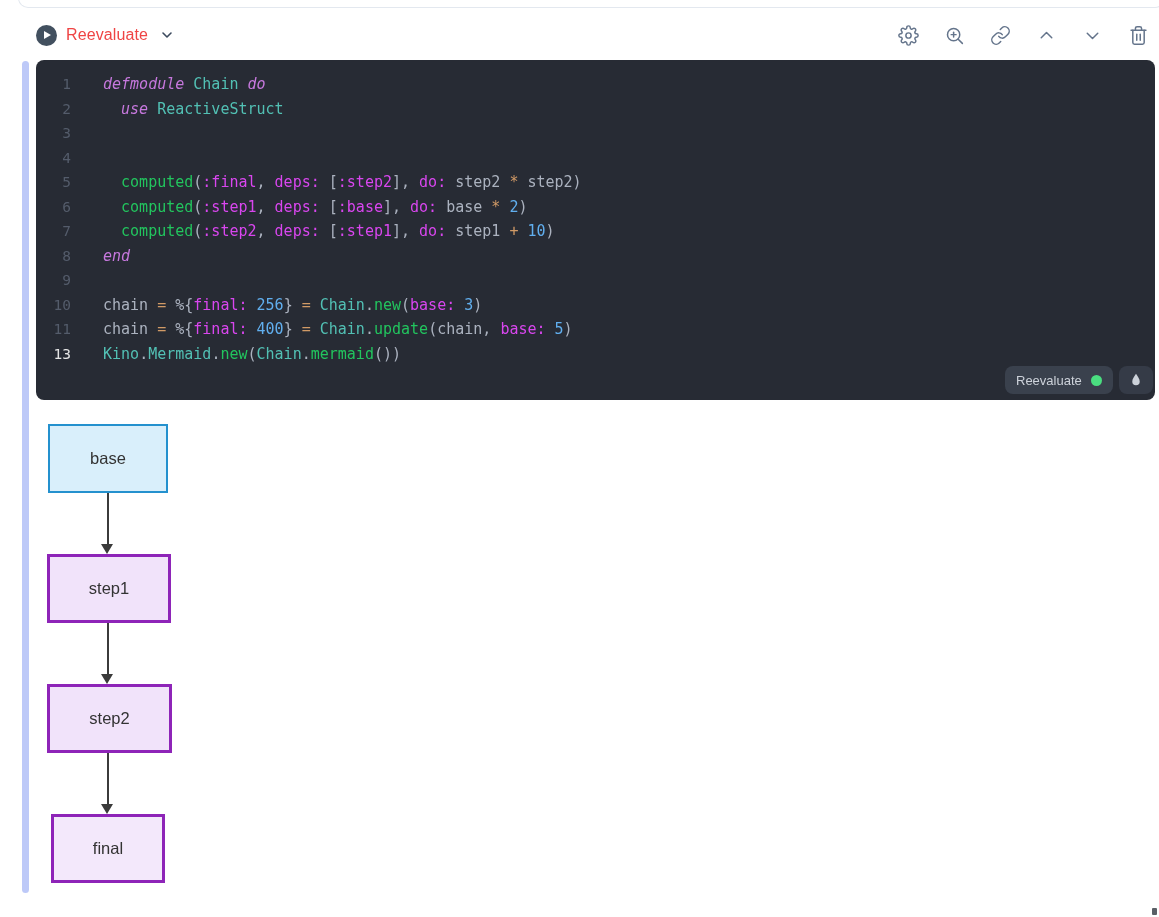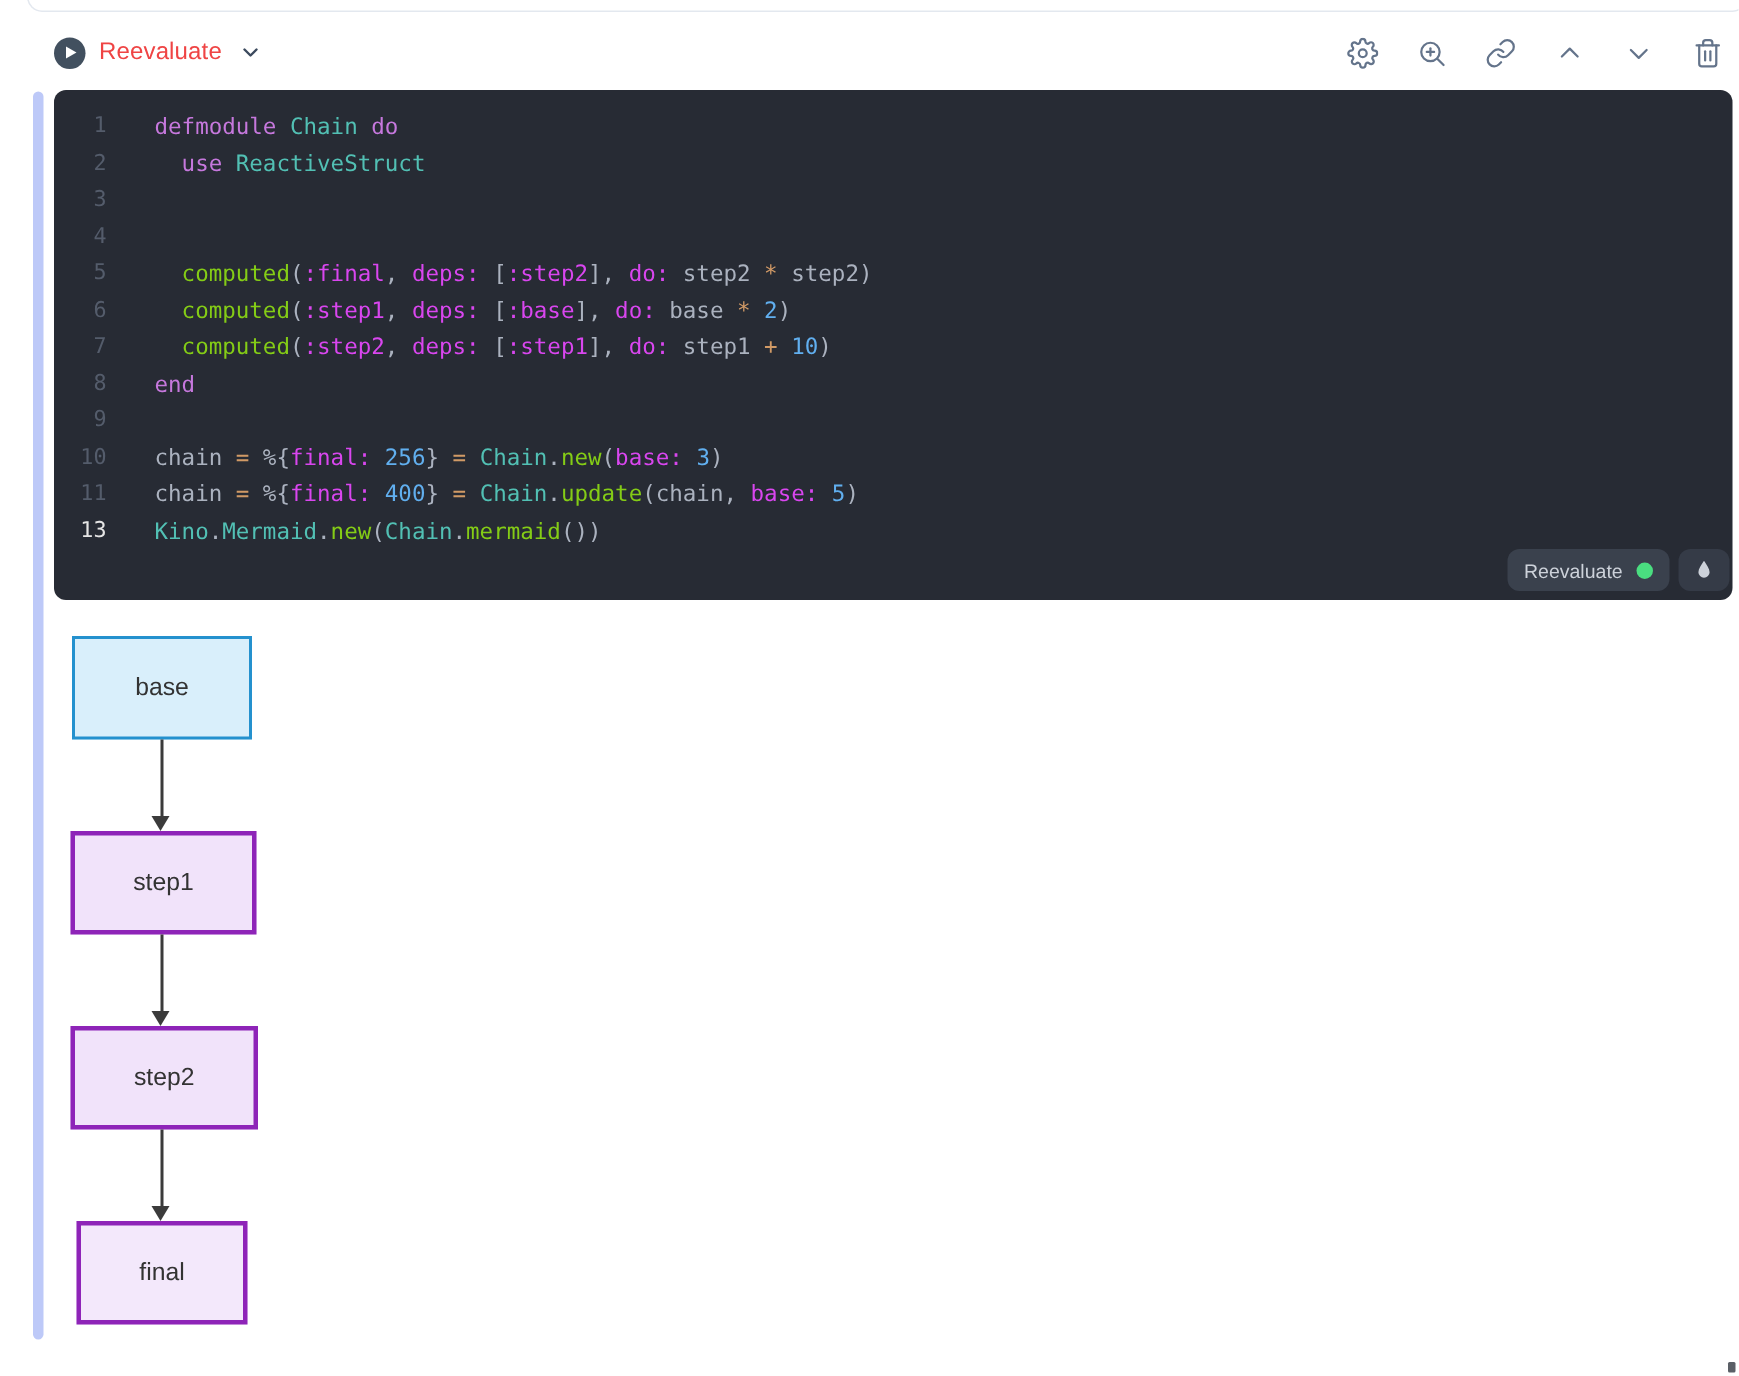--- a/index.html
+++ b/index.html
@@ -33,25 +33,25 @@
 
   
   .code-block { position:absolute; left:36px; top:60px; width:1119px; height:340px;
     background:#272b34; border-radius:8px; padding-top:12px; overflow:hidden; cursor:text; }
   .code-line { display:flex; height:24.5px; align-items:center;
     font-family:"DejaVu Sans Mono", monospace; font-size:15px; white-space:pre; }
   .ln { display:inline-block; width:35px; text-align:right; color:#545c6b;
     font-size:14.5px; flex:0 0 auto; user-select:none; }
   .ln.active { color:#e5e5e5; }
   .lc { margin-left:32px; }
-  .tok-kw   { color:#c678dd; }
+  .tok-kw   { color:#c678dd;font-style:italic; }
   .tok-mod  { color:#52c0b4; }
   .tok-sig  { color:#e5c07b; }
   .tok-atom { color:#d946ef; }
-  .tok-fn   { color:#84cc16; }
+  .tok-fn   { color:#22c55e; }
   .tok-num  { color:#61afef; }
   .tok-op   { color:#d19a66; }
   .tok-pln  { color:#abb2bf; }
 
   
   .status-row { position:absolute; left:1005px; top:366px; display:flex; align-items:center; gap:6px; }
   .status-badge { height:28px; display:flex; align-items:center; gap:9px; padding:0 11px;
     background:#3a414d; border-radius:8px; }
   .status-label { font-size:13px; color:#cdd2da; }
   .status-dot { width:11px; height:11px; border-radius:50%; background:#4ade80; }

